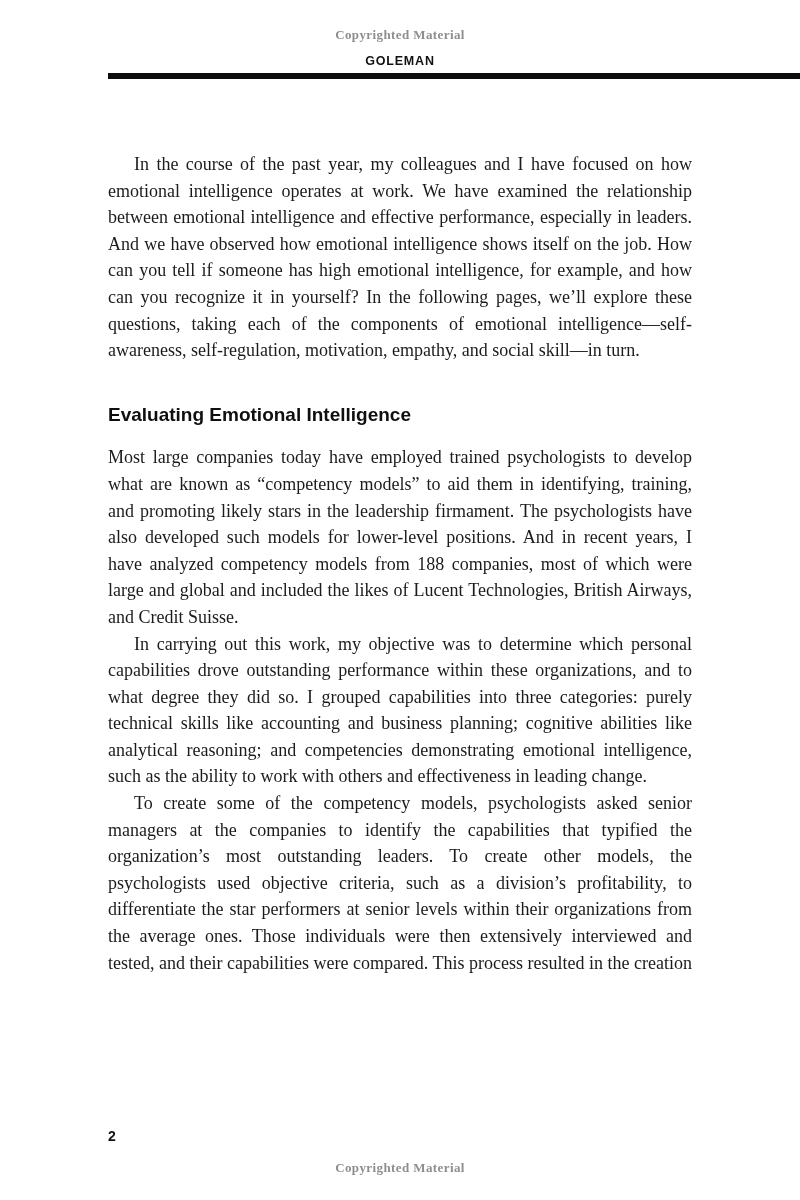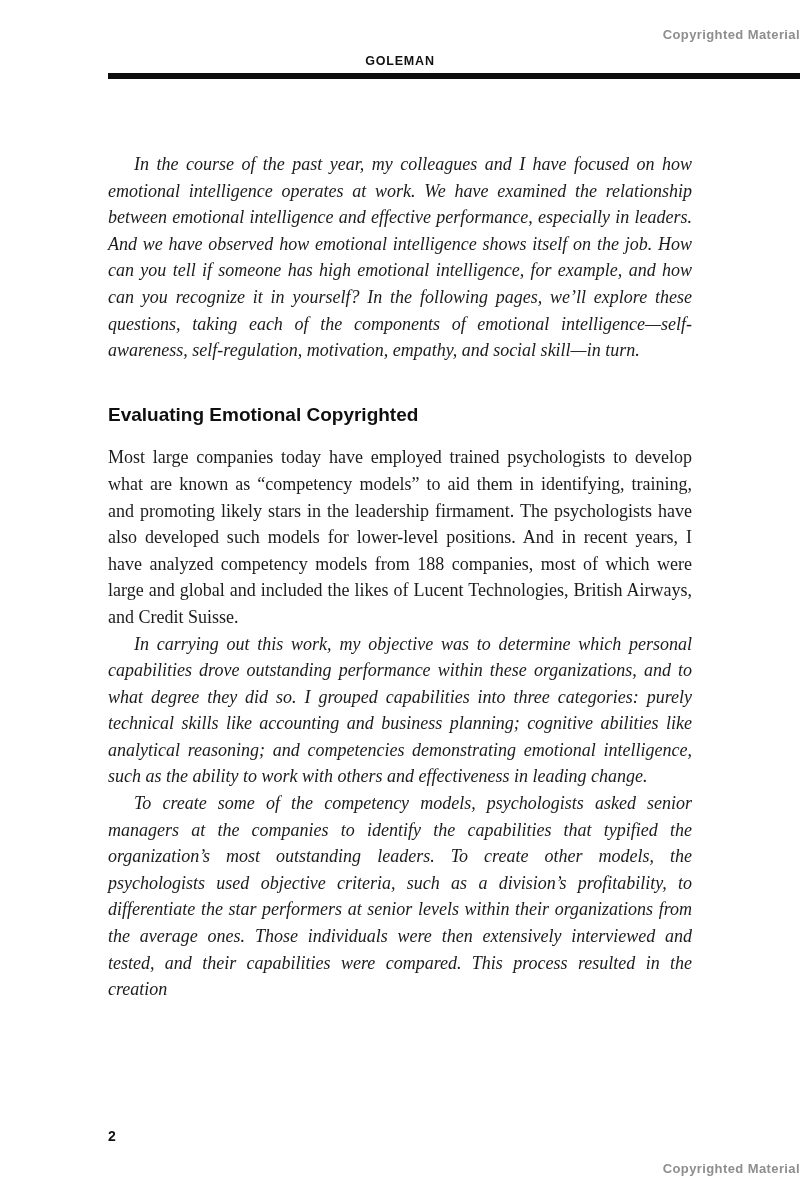--- a/index.html
+++ b/index.html
@@ -11,22 +11,22 @@
     position: relative;
     width: 800px;
     height: 1200px;
     background: #ffffff;
     overflow: hidden;
     font-family: "Liberation Serif", serif;
     color: #1b1b1b;
   }
   .copyright {
     width: 100%;
-    text-align: right;
-    font-family: Liberation Sans, sans-serif;
+    text-align: center;
+    font-family: Liberation Serif, serif;
     font-weight: 700;
     font-size: 13px;
     letter-spacing: 0.4px;
     color: #8e8e8e;
   }
   .copyright.top {
     position: absolute;
     top: 27px;
     left: 0;
   }
@@ -60,21 +60,20 @@
     margin-top: 72px;
     font-size: 18px;
     line-height: 26.6px;
     text-align: justify;
   }
   .body-text p {
     margin: 0;
   }
   .body-text p.indent {
     text-indent: 26px;
-    font-style: italic;
   }
   .section-heading {
     margin: 38px 0 16px 0;
     font-family: "Liberation Sans", sans-serif;
     font-weight: 700;
     font-size: 19px;
     color: #0f0f0f;
     text-align: left;
   }
   .page-number {
@@ -97,21 +96,21 @@
   <div class="content">
 
     <div class="running-header">GOLEMAN</div>
 
     <div class="header-rule"></div>
 
     <div class="body-text">
 
       <p class="indent">In the course of the past year, my colleagues and I have focused on how emotional intelligence operates at work. We have examined the relationship between emotional intelligence and effective performance, especially in leaders. And we have observed how emotional intelligence shows itself on the job. How can you tell if someone has high emotional intelligence, for example, and how can you recognize it in yourself? In the following pages, we’ll explore these questions, taking each of the components of emotional intelligence—self-awareness, self-regulation, motivation, empathy, and social skill—in turn.</p>
 
-      <h2 class="section-heading">Evaluating Emotional Copyrighted</h2>
+      <h2 class="section-heading">Evaluating Emotional Intelligence</h2>
 
       <p class="no-indent">Most large companies today have employed trained psychologists to develop what are known as “competency models” to aid them in identifying, training, and promoting likely stars in the leadership firmament. The psychologists have also developed such models for lower-level positions. And in recent years, I have analyzed competency models from 188 companies, most of which were large and global and included the likes of Lucent Technologies, British Airways, and Credit Suisse.</p>
 
       <p class="indent">In carrying out this work, my objective was to determine which personal capabilities drove outstanding performance within these organizations, and to what degree they did so. I grouped capabilities into three categories: purely technical skills like accounting and business planning; cognitive abilities like analytical reasoning; and competencies demonstrating emotional intelligence, such as the ability to work with others and effectiveness in leading change.</p>
 
       <p class="indent">To create some of the competency models, psychologists asked senior managers at the companies to identify the capabilities that typified the organization’s most outstanding leaders. To create other models, the psychologists used objective criteria, such as a division’s profitability, to differentiate the star performers at senior levels within their organizations from the average ones. Those individuals were then extensively interviewed and tested, and their capabilities were compared. This process resulted in the creation</p>
 
     </div>
   </div>
 

